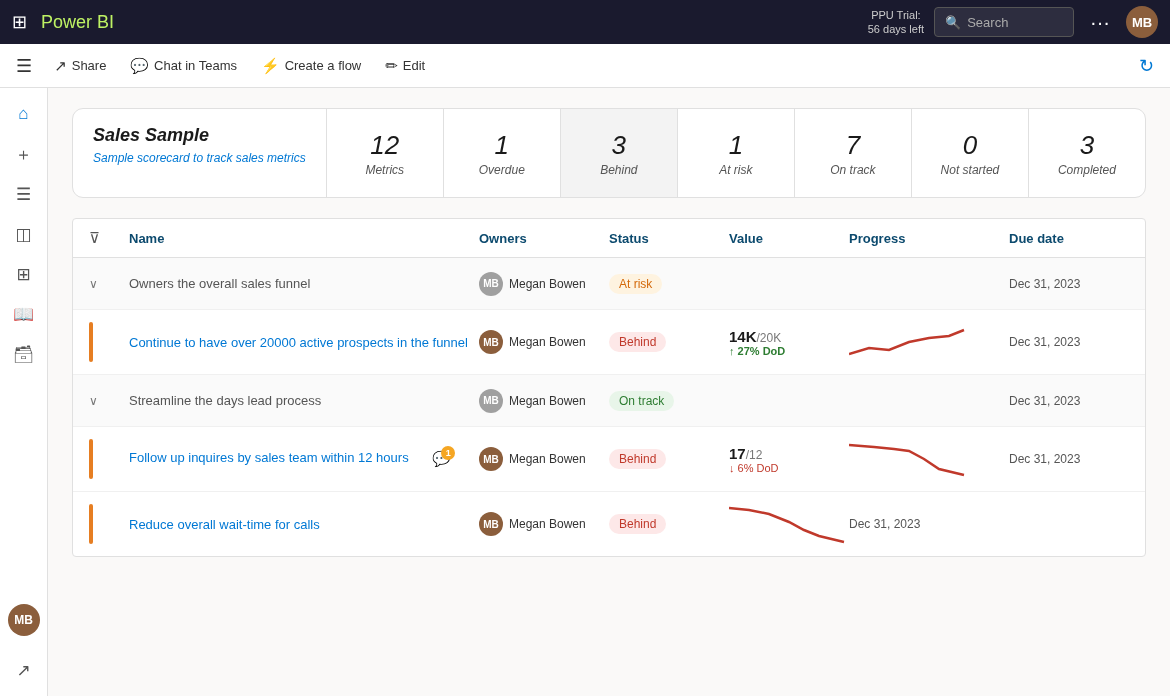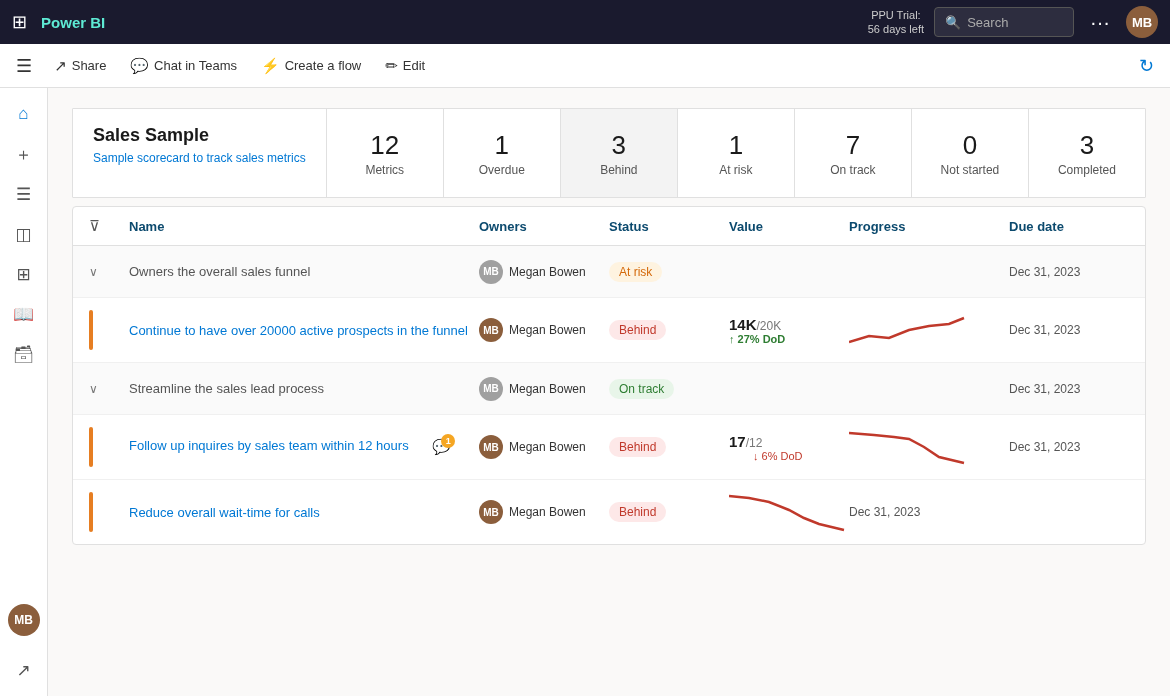--- a/index.html
+++ b/index.html
@@ -14,23 +14,23 @@
       padding: 0 12px;
       gap: 10px;
     }
     .top-nav-waffle {
       color: white;
       font-size: 18px;
       cursor: pointer;
       margin-right: 4px;
     }
     .top-nav-logo {
-      color: #5eead4;
-      font-weight: 700;
-      font-size: 15px;
+      color: #bef264;
+      font-weight: 400;
+      font-size: 18px;
       margin-right: auto;
     }
     .top-nav-trial {
       color: #ccc;
       font-size: 11px;
       text-align: center;
       line-height: 1.3;
     }
     .top-nav-search {
       background: #2d2d3f;
@@ -153,23 +153,24 @@
       overflow-y: auto;
       padding: 20px 24px;
     }
 
     
     .scorecard-header {
       display: flex;
       align-items: stretch;
       background: white;
       border: 1px solid #e0e0e0;
-      border-radius: 1px;
-      margin-bottom: 8px;
+      border-radius: 11px;
+      margin-bottom: 20px;
       min-height: 90px;
+      font-style: italic;
     }
     .scorecard-title-block {
       padding: 16px 20px;
       min-width: 200px;
       border-right: 1px solid #e0e0e0;
     }
     .scorecard-title {
       font-size: 18px;
       font-weight: 600;
       color: #1a1a1a;
@@ -300,21 +301,21 @@
       font-weight: 500;
       display: inline-block;
     }
     .status-behind { background: #fde8e8; color: #c0392b; }
     .status-at-risk { background: #fef3e0; color: #d4690a; }
     .status-on-track { background: #e8f5e9; color: #2e7d32; }
     .value-cell { font-size: 13px; }
     .value-main { font-weight: 700; font-size: 15px; color: #1a1a1a; }
     .value-sub { font-size: 11px; color: #777; }
     .value-arrow-up { color: #2e7d32; font-weight: bold; }
-    .value-arrow-down { color: #c0392b; margin-left: 24px; }
+    .value-arrow-down { color: #c0392b; }
     .due-date { font-size: 12px; color: #555; }
 
     
     .chart-container { width: 120px; height: 44px; }
 
     
     .notif-wrapper { position: relative; display: inline-block; }
     .notif-badge {
       position: absolute;
       top: -4px;
@@ -480,21 +481,21 @@
           </svg>
         </div>
         <div class="due-date">Dec 31, 2023</div>
       </div>
 
       <div class="table-row parent-row">
         <div class="row-indent">
           <span class="chevron">∨</span>
         </div>
         <div class="row-name-cell">
-          <span class="row-name parent">Streamline the sales lead process</span>
+          <span class="row-name parent">Streamline the days lead process</span>
         </div>
         <div class="owner-cell">
           <div class="owner-avatar gray">MB</div>
           <span class="owner-name">Megan Bowen</span>
         </div>
         <div>
           <span class="status-badge status-on-track">On track</span>
         </div>
         <div class="value-cell"></div>
         <div></div>

